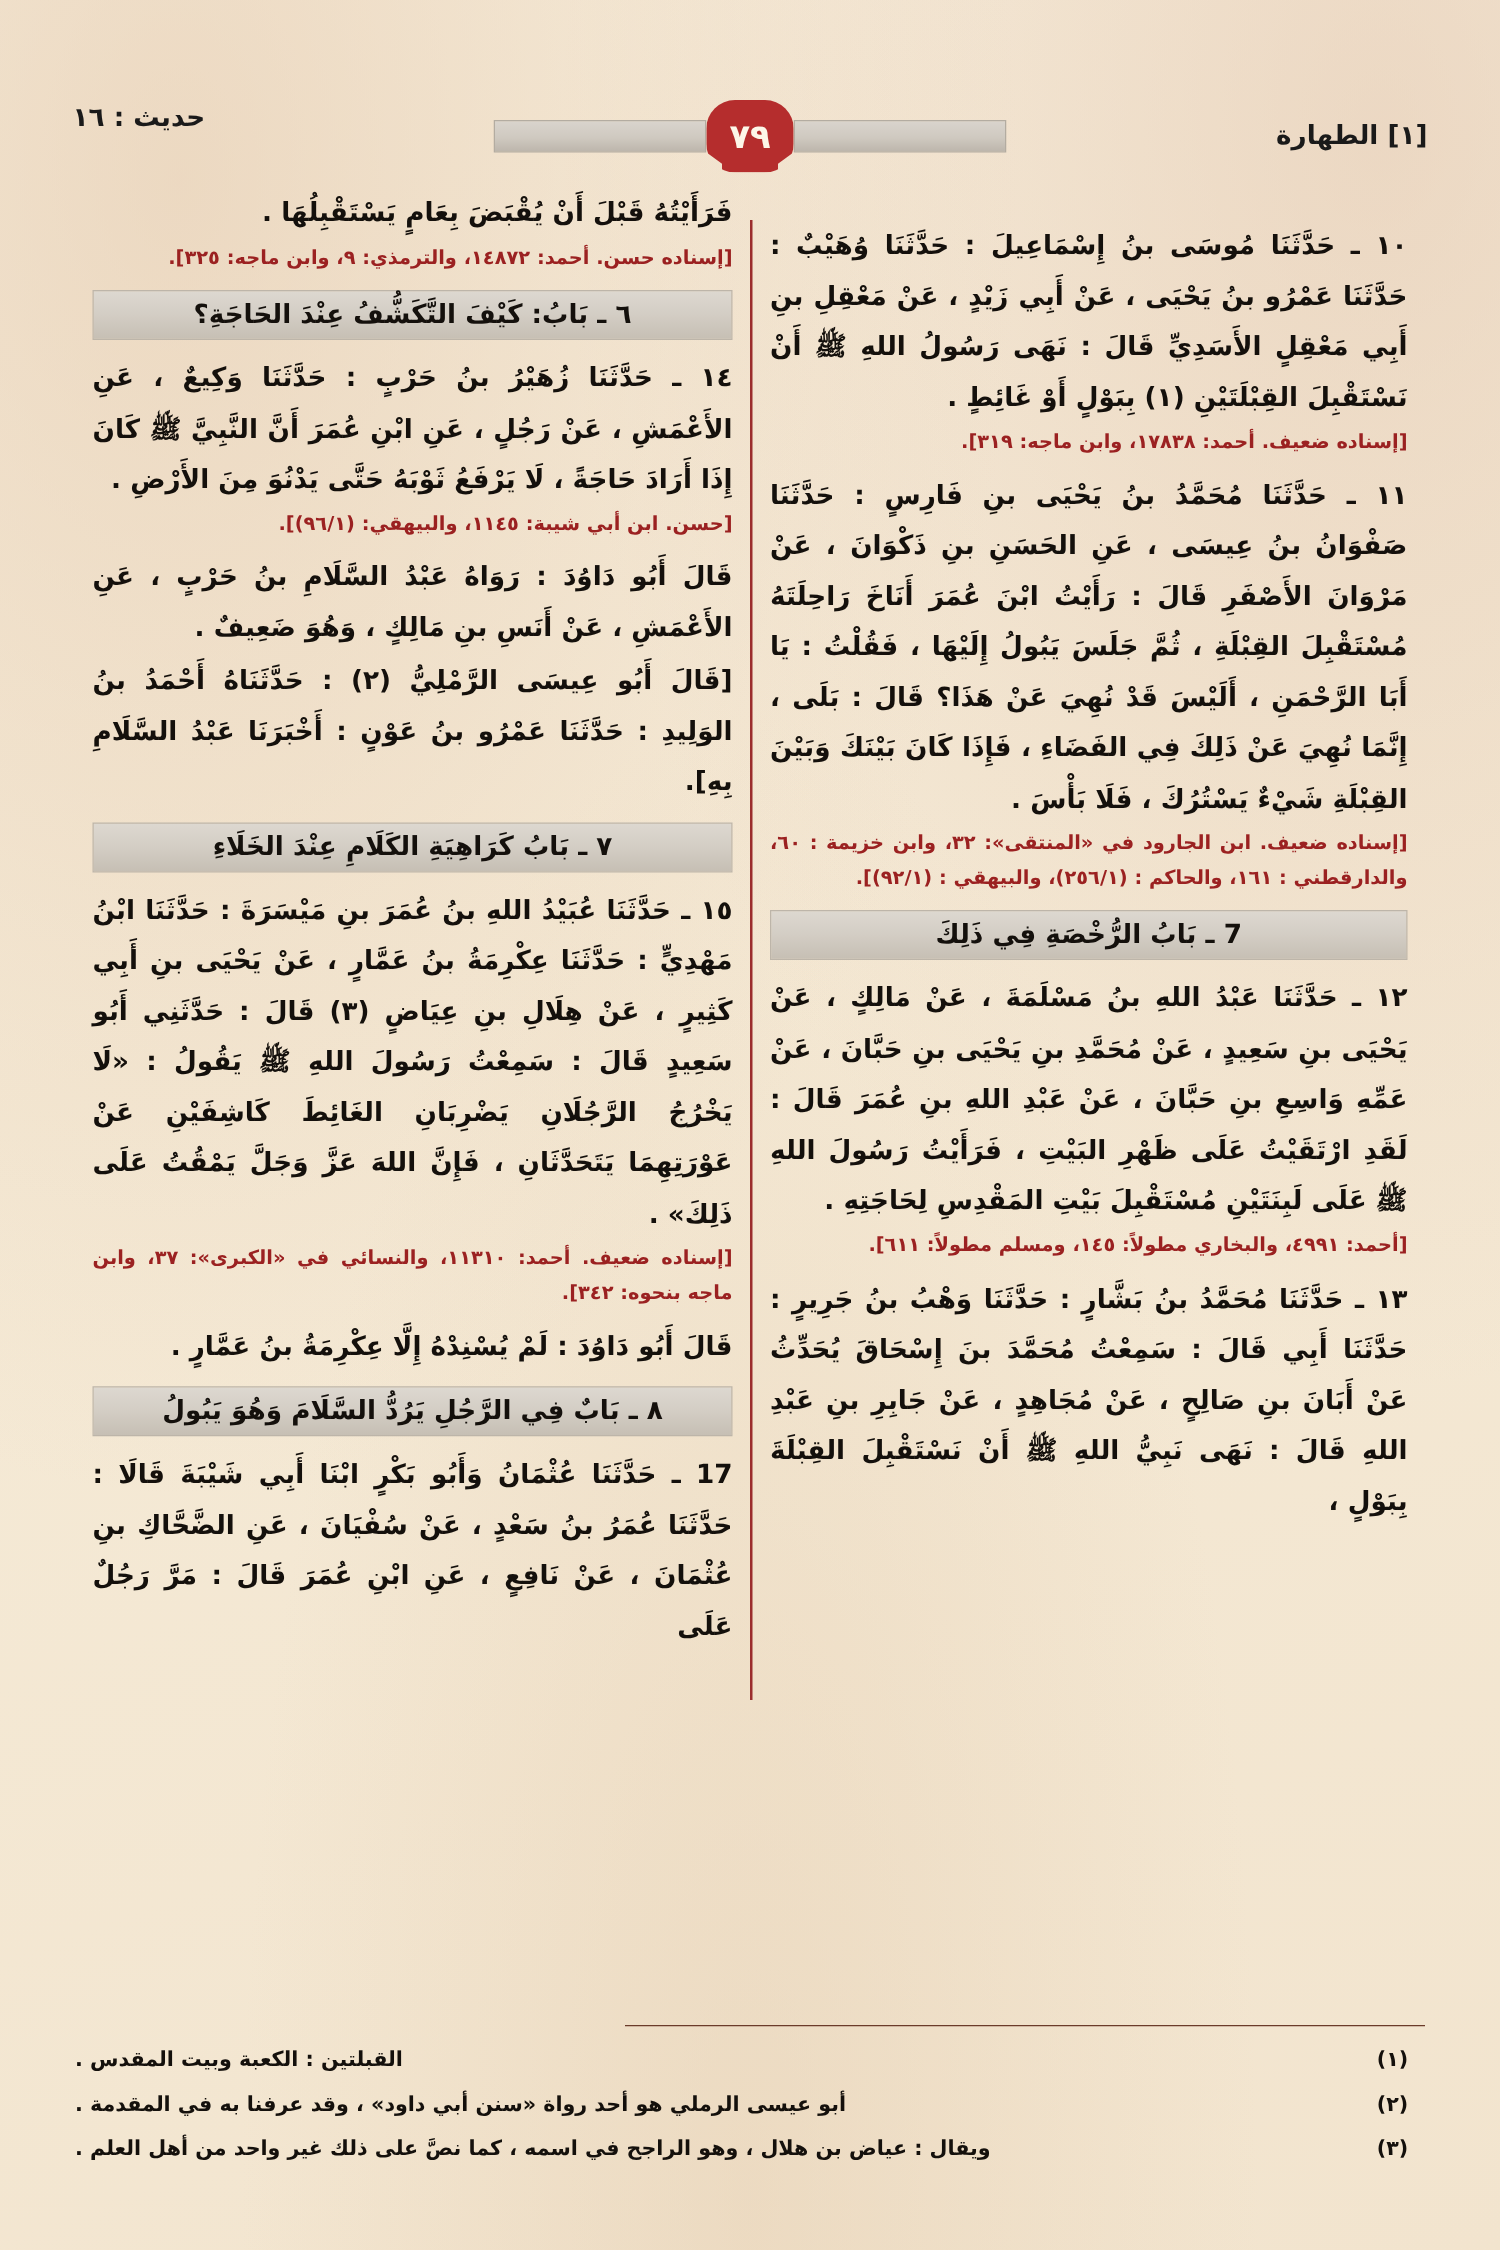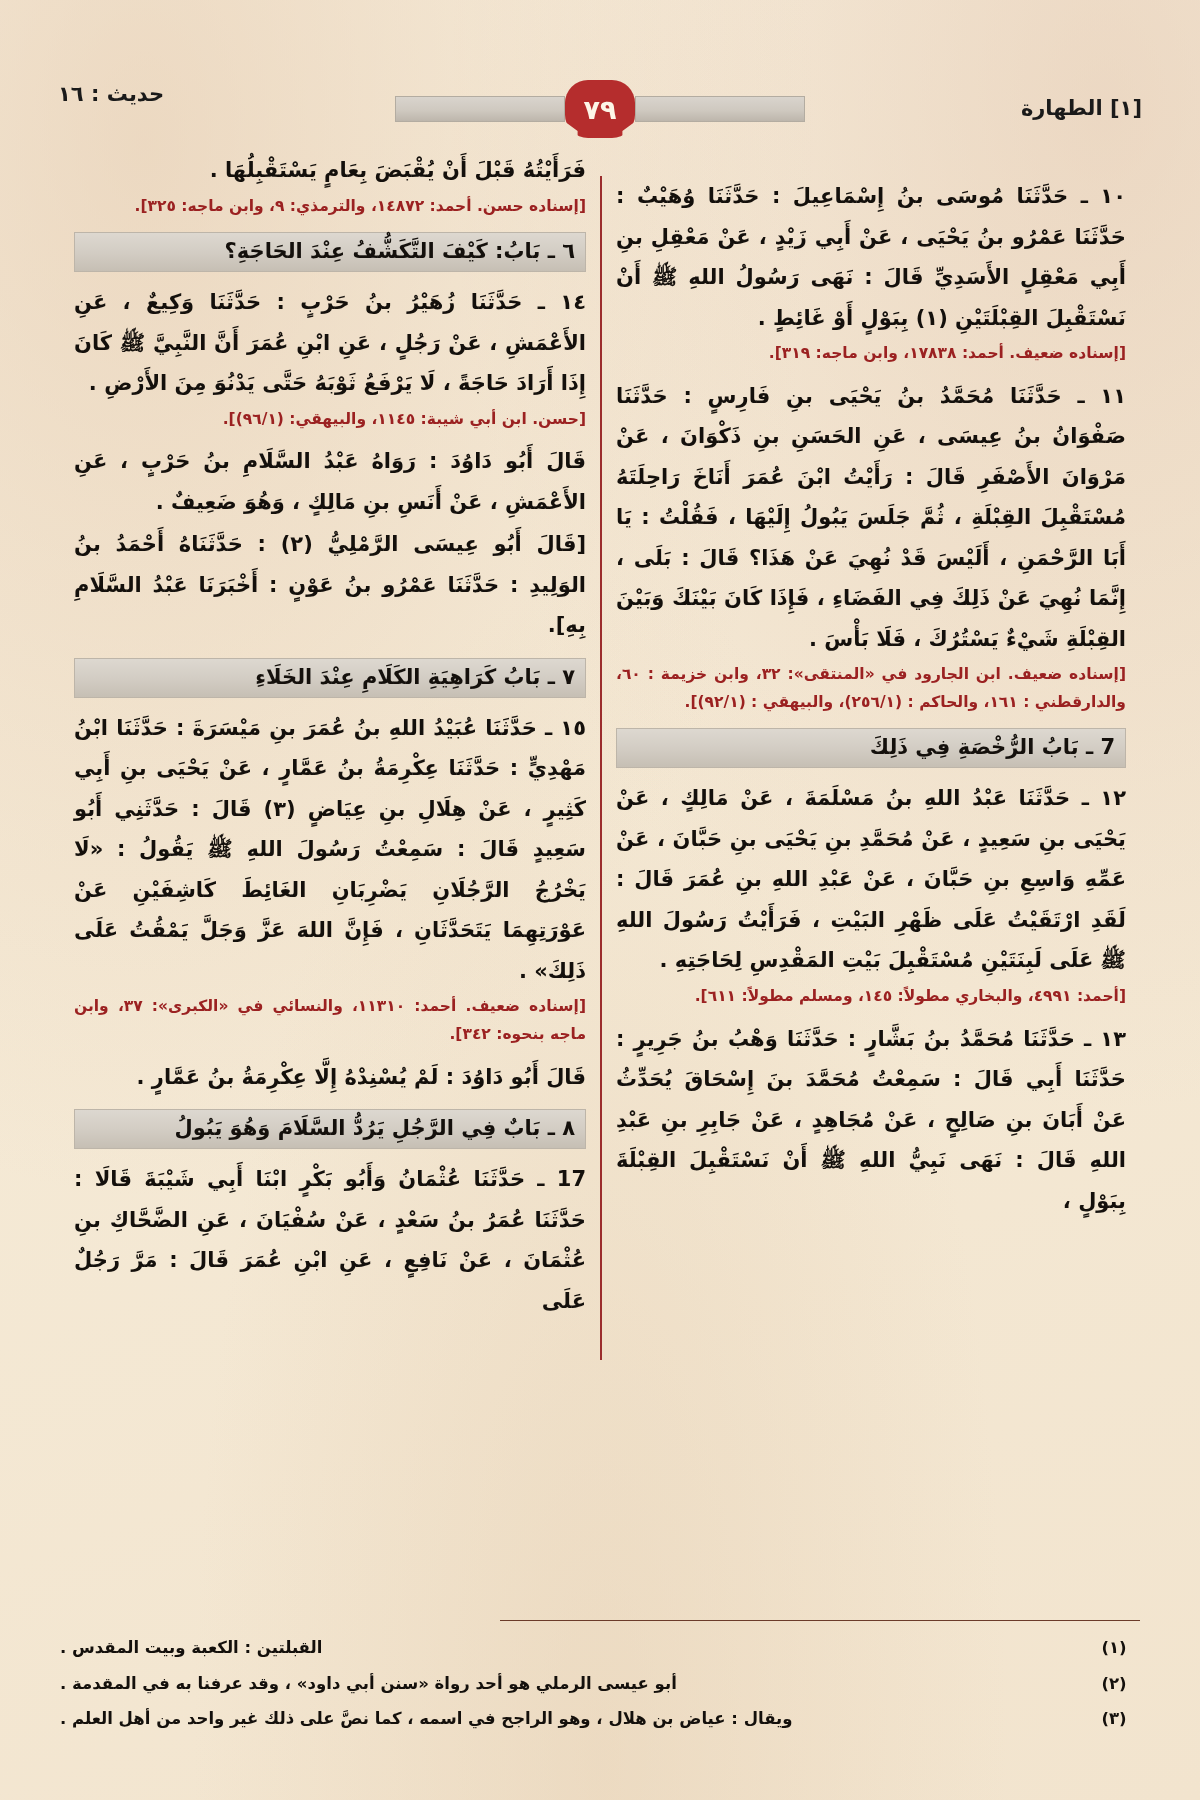--- a/index.html
+++ b/index.html
@@ -88,21 +88,21 @@
     text-align: justify;
     text-align-last: right;
     margin: 1px 0 8px;
   }
   
   .bab {
     margin: 12px 0 10px;
     padding: 6px 10px 8px;
     background: linear-gradient(180deg,#ddd8d0 0%,#d3cdc4 50%,#c6bfb4 100%);
     border: 1px solid #bdb5a9;
-    text-align: right;
+    text-align: center;
     font-size: 21px;
     font-weight: 800;
     color: #14100c;
     letter-spacing: .2px;
   }
   
   .fnotes {
     position: absolute; left: 60px; right: 60px; bottom: 58px;
   }
   .fn-rule {

